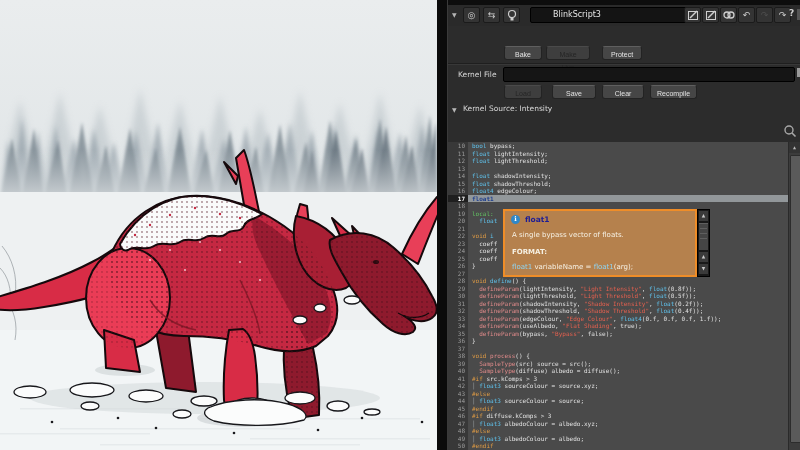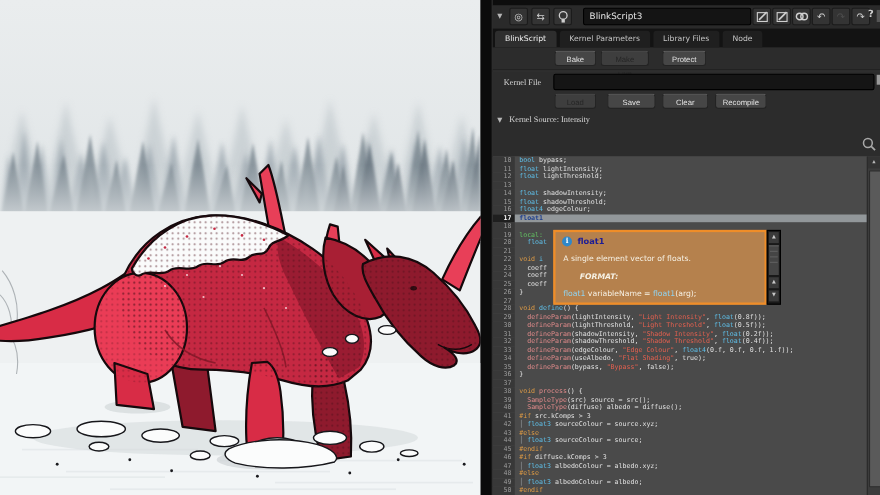--- a/index.html
+++ b/index.html
@@ -9,31 +9,31 @@
   .scene{position:absolute;left:0;top:0;width:437px;height:450px;overflow:hidden;}
   .divider-v{position:absolute;left:437px;top:0;width:10px;height:450px;background:#0b0b0b;border-right:1px solid #3a3a3a;}
   
   .panel{position:absolute;left:448px;top:0;width:352px;height:450px;background:#2c2c2c;}
   .topstrip{position:absolute;left:448px;top:0;width:352px;height:5px;background:#0d0d0d;}
   .titlebar{position:absolute;left:448px;top:5px;width:352px;height:21px;background:#2a2a2a;}
   .tri{position:absolute;font-size:6px;color:#b5b5b5;}
   .ibtn{position:absolute;width:17px;height:16px;top:2px;background:#343434;border:1px solid #1b1b1b;border-radius:2px;
         color:#cfcfcf;font-size:9px;line-height:13px;text-align:center;padding:0;display:flex;align-items:center;justify-content:center;}
   .title-input{position:absolute;left:82px;top:2px;width:146px;height:14px;background:#141414;border:1px solid #000;
-        border-radius:2px;color:#e6e6e6;font-size:8px;line-height:14px;padding-left:5px;}
+        border-radius:2px;color:#e6e6e6;font-size:8px;line-height:14px;padding-left:22px;}
   .help{position:absolute;left:341px;top:3px;color:#cfcfcf;font-size:9px;font-weight:bold;}
   .cutlock{position:absolute;left:349px;top:4px;width:3px;height:11px;background:#555;}
   .tabsbar{position:absolute;left:448px;top:26px;width:352px;height:17px;background:#131313;display:flex;align-items:flex-end;padding-left:2px;box-sizing:border-box;gap:3px;}
   .tab{height:15px;line-height:15px;padding:0 9px;font-size:7px;color:#c4c4c4;background:#1f1f1f;border-radius:3px 3px 0 0;}
   .tab.active{background:#2e2e2e;color:#f0f0f0;}
   .btn{position:absolute;height:14px;background:#464646;border:1px solid #232323;border-top-color:#5f5f5f;border-radius:3px;
        color:#e2e2e2;font-size:7px;line-height:13px;text-align:center;}
   .btn.disabled{background:#3e3e3e;color:#252525;border-top-color:#4a4a4a;}
   .hr{position:absolute;left:448px;top:63px;width:352px;height:1px;background:#1f1f1f;border-bottom:1px solid #383838;}
-  .flabel{position:absolute;font-size:7.5px;color:#d8d8d8;font-family:Liberation Serif, serif;}
+  .flabel{position:absolute;font-size:7.5px;color:#d8d8d8;}
   .finput{position:absolute;left:503px;top:67px;width:290px;height:13px;background:#151515;border:1px solid #000;border-radius:2px;}
   .foldercut{position:absolute;left:797px;top:68px;width:3px;height:9px;background:#9a9a9a;}
   .ksrc-tri{position:absolute;left:452px;top:106px;font-size:6px;color:#b8b8b8;}
   .searchbox{position:absolute;left:783px;top:123px;width:14px;height:14px;}
   
   .editor{position:absolute;left:448px;top:142px;width:352px;height:308px;background:#4a4a4a;overflow:hidden;
           font-family:"DejaVu Sans Mono",monospace;font-size:6px;}
   .crow{display:flex;height:7.5px;line-height:7.5px;white-space:pre;}
   .ln{width:17px;flex:0 0 17px;background:#383838;color:#9c9c9c;text-align:right;padding-right:3px;}
   .lt{flex:1;padding-left:4px;color:#e0e0e0;}
@@ -46,21 +46,21 @@
   .vs-btn{position:absolute;left:0;top:0;width:100%;height:11px;background:#333;color:#b8b8b8;font-size:5px;text-align:center;line-height:11px;}
   .vs-thumb{position:absolute;left:1px;top:13px;width:9px;height:286px;background:#5a5a5a;border:1px solid #2c2c2c;border-radius:1px;}
   
   .tip{position:absolute;left:503px;top:209px;width:190px;height:64px;background:#b5814d;border:2px solid #ef8d28;
        font-size:7px;color:#f6f1e4;}
   .tip-title{position:absolute;left:7px;top:4px;color:#1c1c96;font-weight:bold;font-size:7.5px;}
   .tip-info{position:absolute;left:6px;top:4px;width:9px;height:9px;border-radius:50%;background:#2f88c9;color:#fff;
        font-size:6.5px;font-weight:bold;text-align:center;line-height:9px;font-family:"DejaVu Serif",serif;}
   .tip-title-text{margin-left:13px;}
   .tip-desc{position:absolute;left:7px;top:20px;}
-  .tip-format{position:absolute;left:22px;top:37px;font-weight:bold;font-style:italic;}
+  .tip-format{position:absolute;left:7px;top:37px;font-weight:bold;}
   .tip-line{position:absolute;left:7px;top:52px;white-space:pre;}
   .tip .tok-kw{color:#8fd4f2;} .tip .tok-pl{color:#f6f1e4;margin-top:40px;}
   .acbar{position:absolute;left:697px;top:209px;width:13px;height:68px;background:#191919;border:1px solid #000;box-sizing:border-box;}
   .ac-btn{position:absolute;left:1px;width:9px;height:10px;background:#3a3a3a;color:#c8c8c8;font-size:4.5px;text-align:center;line-height:10px;}
   .ac-thumb{position:absolute;left:1px;top:13px;width:9px;height:26px;background:#454545;border-top:1px solid #5f5f5f;}
   .ac-thumb i{display:block;height:1px;background:#5f5f5f;margin:4px 1px 0 1px;}
 </style>
 </head>
 <body>
 
@@ -232,26 +232,20 @@
     <button class="ibtn" style="left:308px;color:#4e4e4e;">
       <span>↷</span>
       </button>
     <button class="ibtn" style="left:326px;">
       <span>↷</span>
       </button>
     <span class="help">?</span>
     <span class="cutlock"></span>
   </div>
 
-  <div class="tabsbar">
-    <div class="tab active">BlinkScript</div>
-    <div class="tab">Kernel Parameters</div>
-    <div class="tab">Library Files</div>
-    <div class="tab">Node</div>
-  </div>
 
   <button class="btn" style="left:504px;top:46px;width:38px;">Bake</button>
   <button class="btn disabled" style="left:546px;top:46px;width:44px;">Make Live</button>
   <button class="btn" style="left:602px;top:46px;width:40px;">Protect</button>
   <div class="hr"></div>
 
   <span class="flabel" style="left:458px;top:70px;">Kernel File</span>
   <div class="finput" title=""></div>
   <div class="foldercut"></div>
   <button class="btn disabled" style="left:504px;top:85px;width:38px;">Load</button>
@@ -315,21 +309,21 @@
     <div class="vscroll">
       <div class="vs-btn">▲</div>
       <div class="vs-thumb"></div>
     </div>
   </div>
 
   <div class="tip">
     <span class="tip-info">i</span>
     <div class="tip-title">
       <span class="tip-title-text">float1</span></div>
-    <div class="tip-desc">A single element vector of floats.</div>
+    <div class="tip-desc">A single bypass vector of floats.</div>
     <div class="tip-format">FORMAT:</div>
     <div class="tip-line"><span class="tok-kw">float1</span><span class="tok-pl"> variableName = </span><span class="tok-kw">float1</span><span class="tok-pl">(arg);</span></div>
   </div>
   <div class="acbar">
     <div class="ac-btn" style="top:1px;">▲</div>
     <div class="ac-thumb">
         <i></i>
         <i></i>
         <i></i>
       </div>

